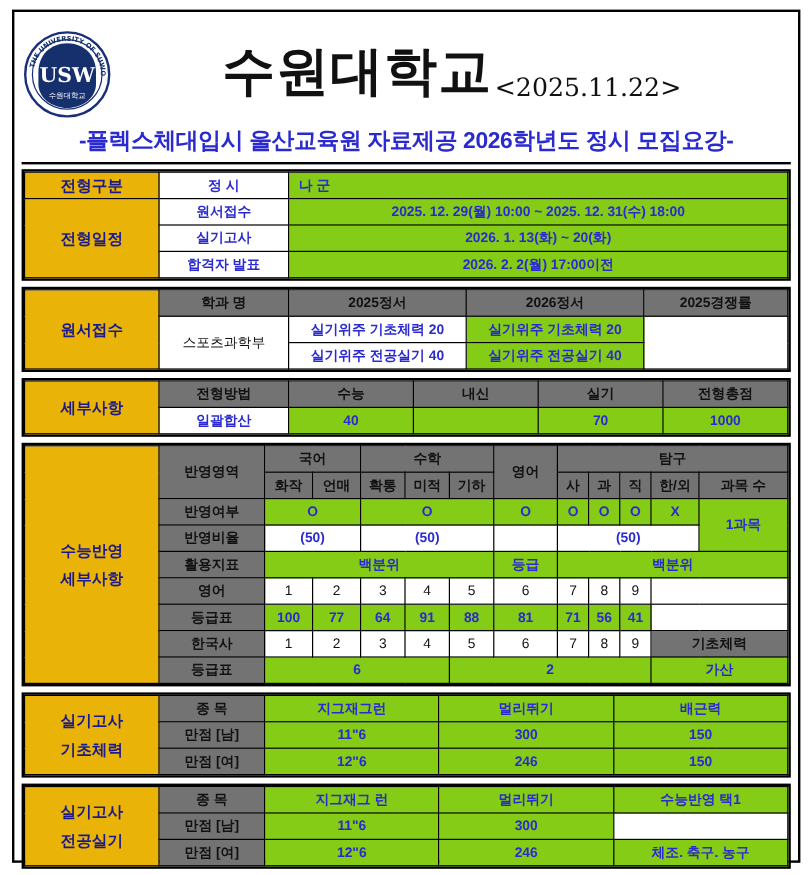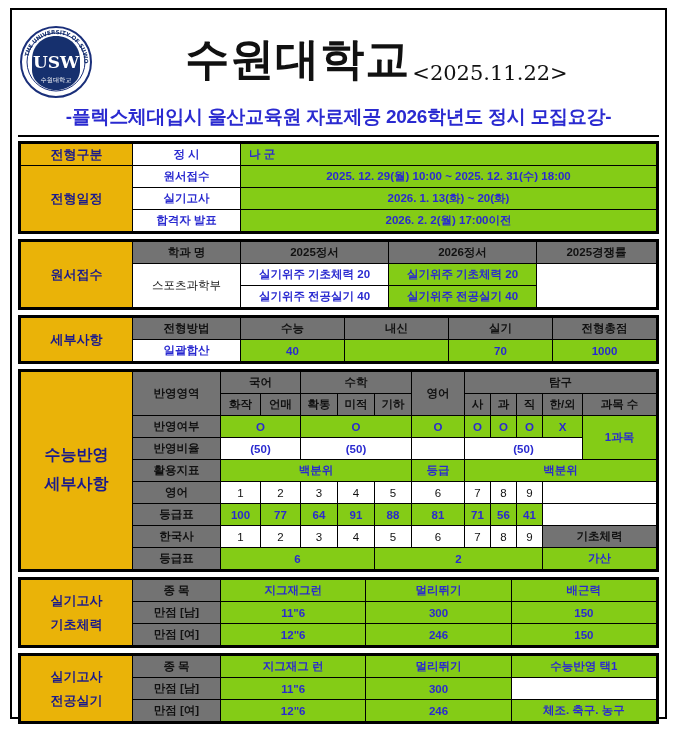--- a/index.html
+++ b/index.html
@@ -160,21 +160,21 @@
         <col style="width:53px">
         <col style="width:26px">
             <col style="width:26px">
             <col style="width:26px">
             <col style="width:40px">
             <col>
       </colgroup>
       <tbody>
 
       <tr>
-        <td class="lbl" rowspan="9" style="font-size:16px;line-height:1.8;font-family:Liberation Mono, monospace;">
+        <td class="lbl" rowspan="9" style="font-size:13px;line-height:1.8;">
           <div>수능반영</div>
           <div>세부사항</div>
         </td>
         <td class="lbl-b" rowspan="2">반영영역</td>
         <td class="lbl-b" colspan="2">국어</td>
         <td class="lbl-b" colspan="3">수학</td>
         <td class="lbl-b" rowspan="2">영어</td>
         <td class="lbl-b" colspan="5">탐구</td>
       </tr>
 

